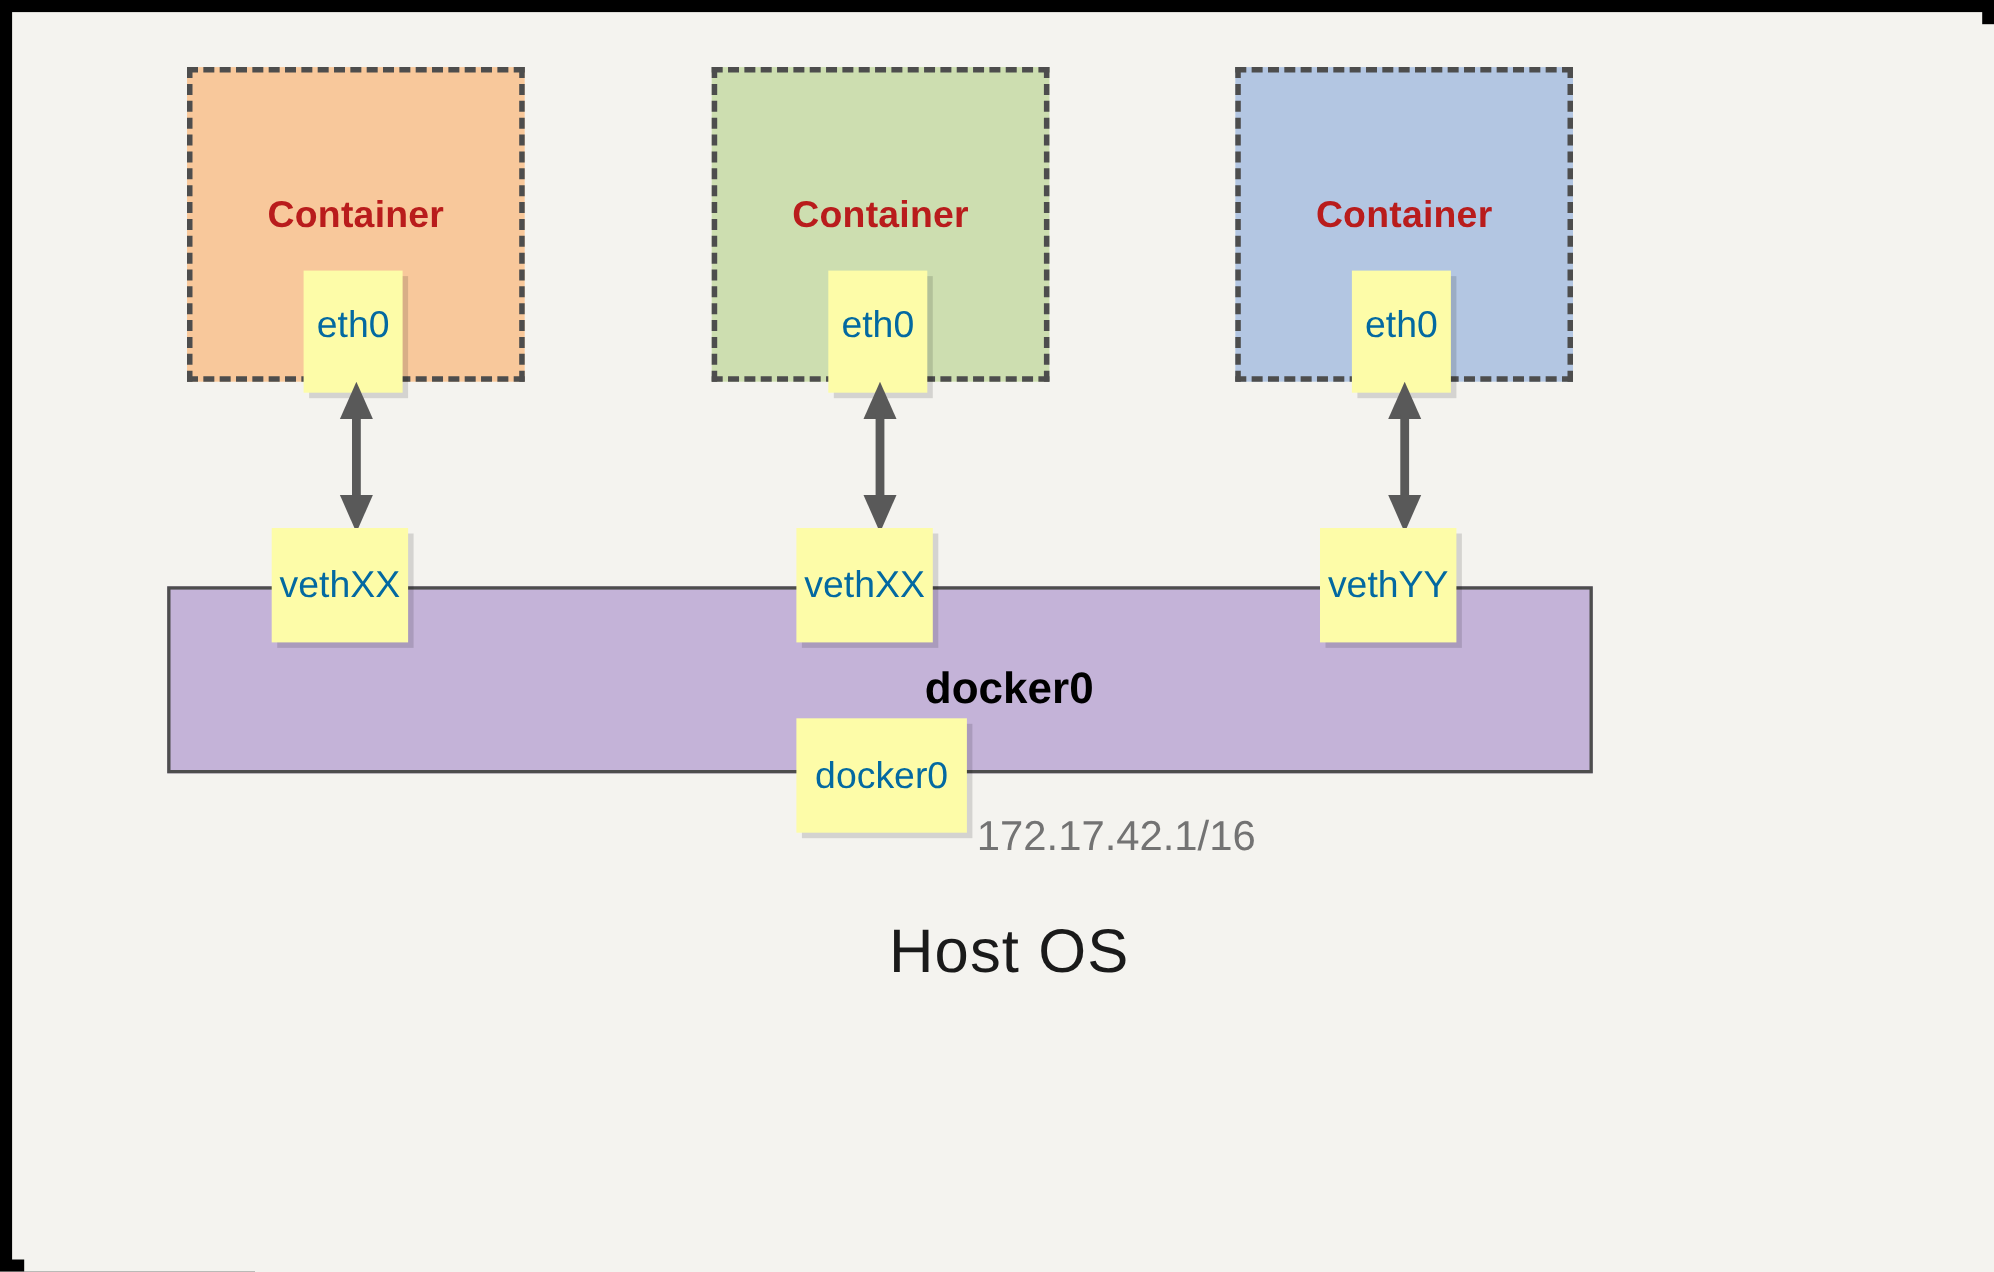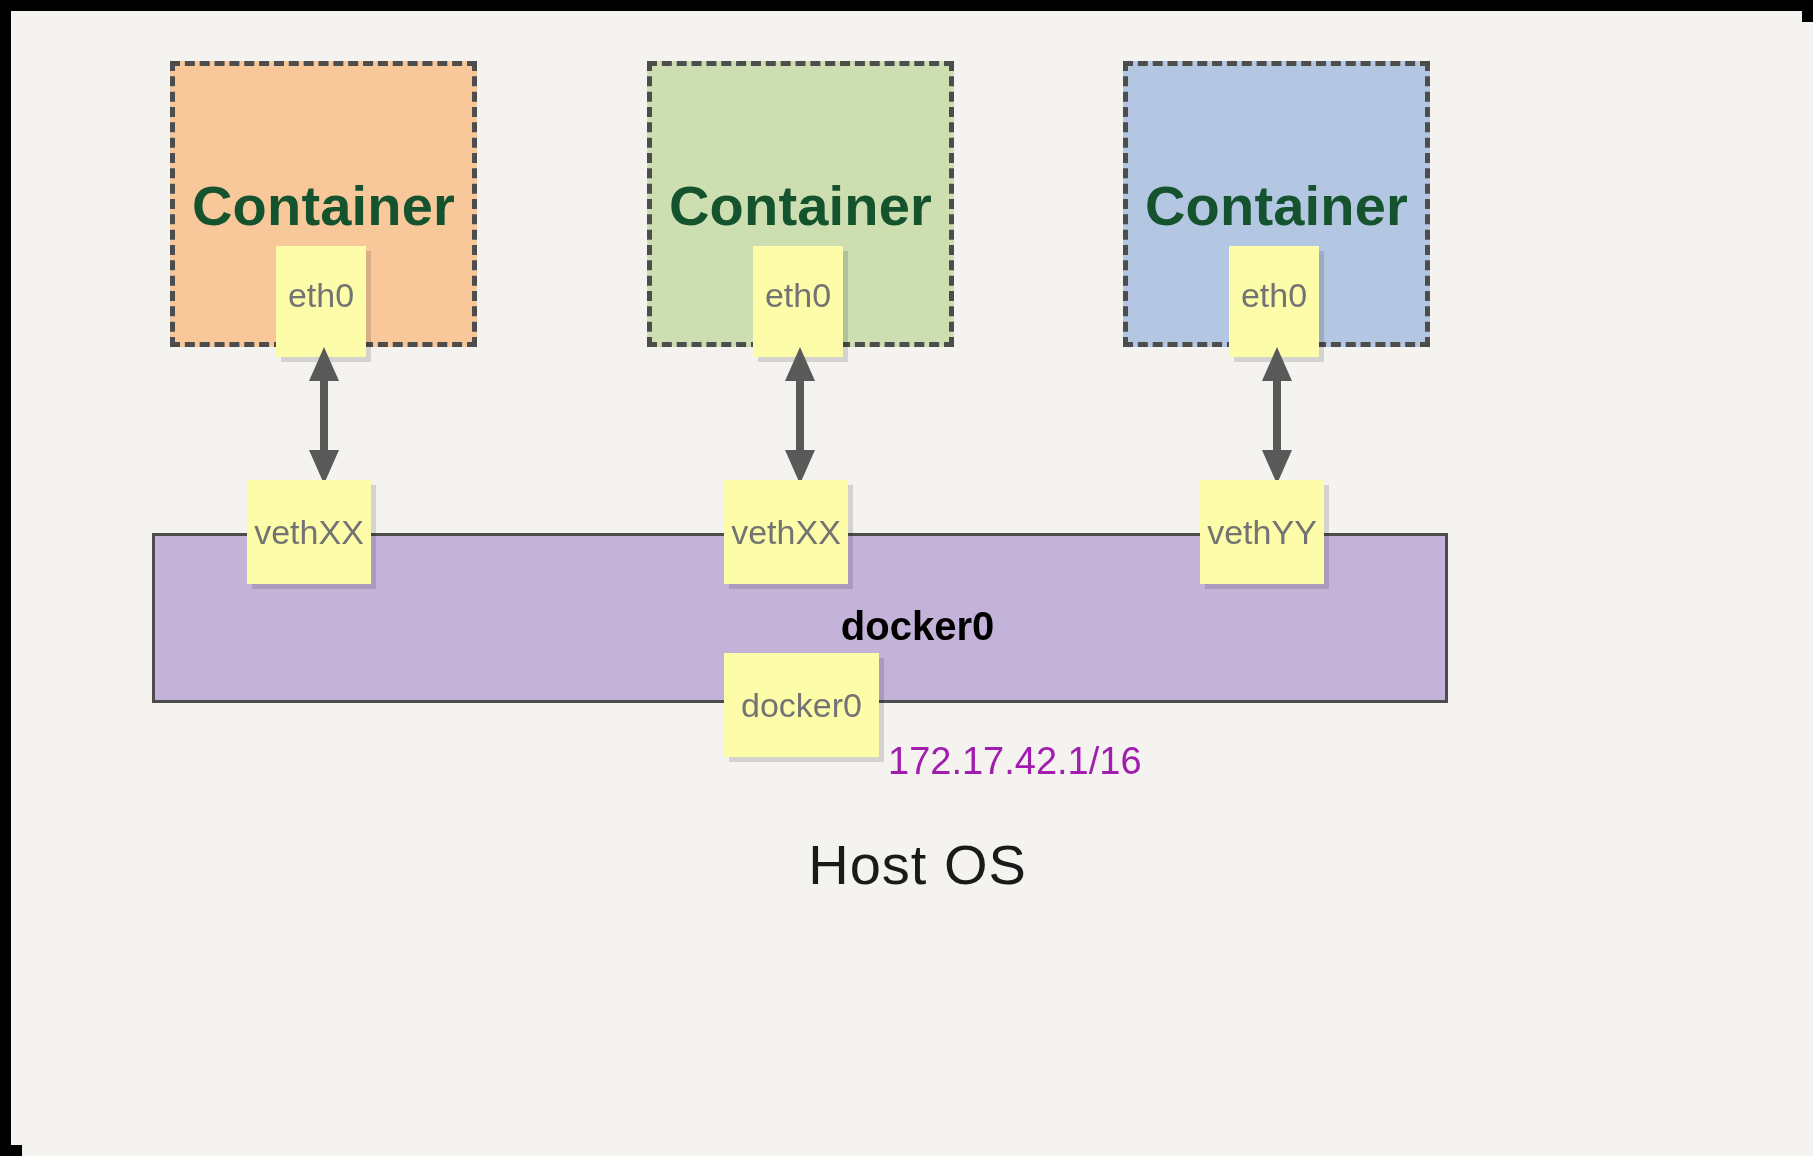--- a/index.html
+++ b/index.html
@@ -40,38 +40,38 @@
     border: 5px dashed #4d4d4d;
     top: 39px;
     height: 286px;
   }
   .container-title {
     position: absolute;
     left: 0;
     right: 0;
     top: 112px;
     text-align: center;
-    font-size: 56px;
+    font-size: 34px;
     font-weight: bold;
-    color: #14532d;
+    color: #b91c1c;
     letter-spacing: 0.2px;
     line-height: 1;
   }
 
   
   .note {
     position: absolute;
     box-sizing: border-box;
     background: #fdfca8;
     box-shadow: 5px 5px 0 0 rgba(0,0,0,0.13);
     display: flex;
     align-items: center;
     justify-content: center;
     font-size: 34px;
-    color: #737373;
+    color: #0369a1;
     line-height: 1;
   }
   .note.eth0 {
     width: 90px;
     height: 111px;
     align-items: flex-start;
     padding-top: 32px;
   }
   .note.veth {
     width: 124px;
@@ -111,21 +111,21 @@
     line-height: 1;
     z-index: 6;
   }
 
   
   #ip-text {
     position: absolute;
     left: 866px;
     top: 720px;
     font-size: 38px;
-    color: #a21caf;
+    color: #737373;
     line-height: 1;
     white-space: nowrap;
     z-index: 7;
   }
 
   
   #host-os {
     position: absolute;
     left: 0; right: 0;
     top: 815px;

